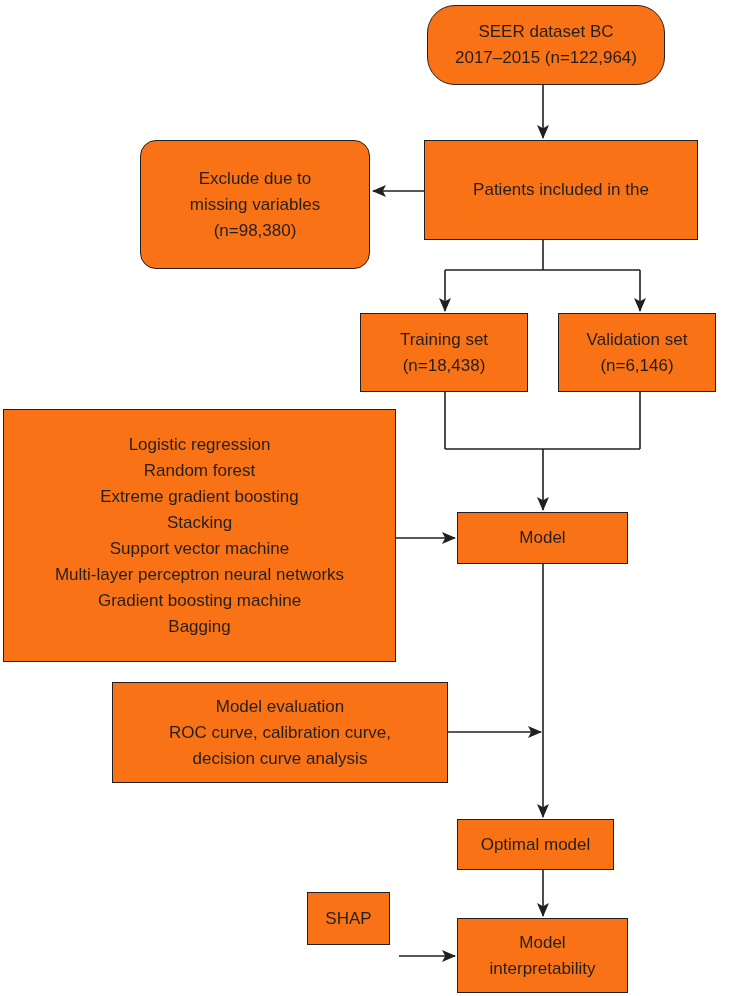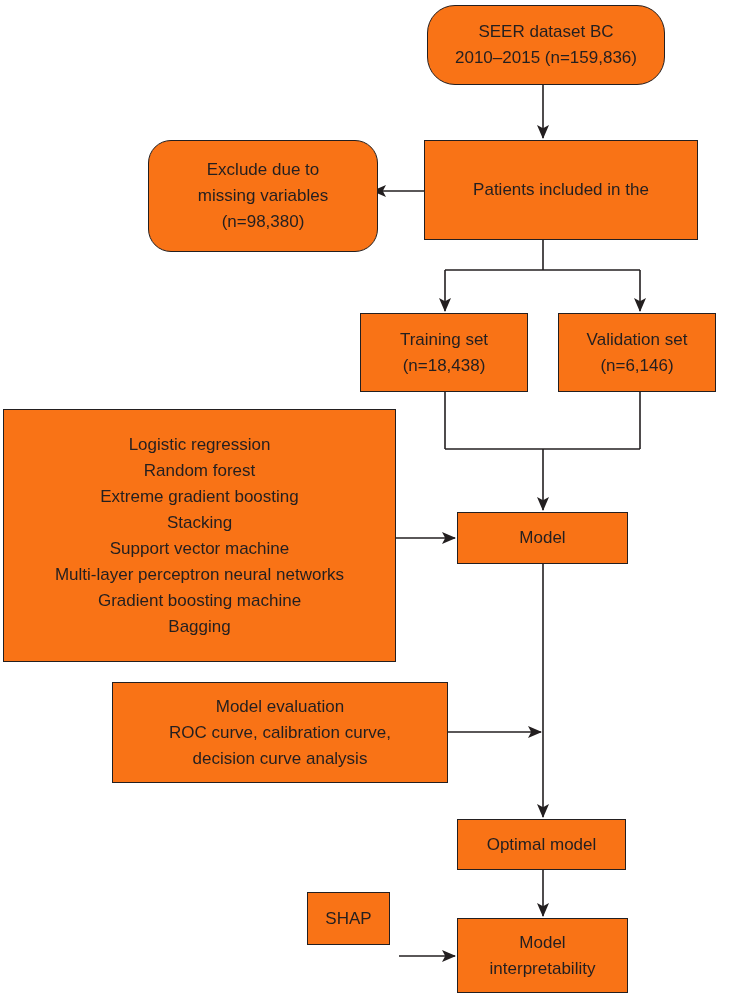--- a/index.html
+++ b/index.html
@@ -53,28 +53,28 @@
 
     <path class="ln" d="M396,538 H455" marker-end="url(#ah)"></path>
     <path class="ln" d="M543,564 V817" marker-end="url(#ah)"></path>
     <path class="ln" d="M400,732 H541" marker-end="url(#ah)"></path>
     <path class="ln" d="M543,870 V916" marker-end="url(#ah)"></path>
     <path class="ln" d="M399,956 H455" marker-end="url(#ah)"></path>
   </svg>
 
   <div class="node rounded" style="left:427px;top:5px;width:238px;height:80px">
     <div class="tline">SEER dataset BC</div>
-    <div class="tline">2010–2015 (n=159,836)</div>
+    <div class="tline">2017–2015 (n=122,964)</div>
   </div>
 
   <div class="node" style="left:424px;top:140px;width:274px;height:100px">
     <div class="tline">Patients included in the</div>
   </div>
 
-  <div class="node rounded" style="left:148px;top:140px;width:230px;height:112px;border-radius:23px">
+  <div class="node rounded" style="left:140px;top:140px;width:230px;height:129px;border-radius:16px">
     <div class="tline">Exclude due to</div>
     <div class="tline">missing variables</div>
     <div class="tline">(n=98,380)</div>
   </div>
 
   <div class="node" style="left:360px;top:313px;width:168px;height:79px">
     <div class="tline">Training set</div>
     <div class="tline">(n=18,438)</div>
   </div>
 
@@ -97,21 +97,21 @@
   <div class="node" style="left:457px;top:512px;width:171px;height:52px">
     <div class="tline">Model</div>
   </div>
 
   <div class="node" style="left:112px;top:682px;width:336px;height:101px">
     <div class="tline">Model evaluation</div>
     <div class="tline">ROC curve, calibration curve,</div>
     <div class="tline">decision curve analysis</div>
   </div>
 
-  <div class="node" style="left:457px;top:819px;width:169px;height:51px">
+  <div class="node" style="left:457px;top:819px;width:157px;height:51px">
     <div class="tline">Optimal model</div>
   </div>
 
   <div class="node" style="left:307px;top:892px;width:83px;height:53px">
     <div class="tline">SHAP</div>
   </div>
 
   <div class="node" style="left:457px;top:918px;width:171px;height:75px">
     <div class="tline">Model</div>
     <div class="tline">interpretability</div>

